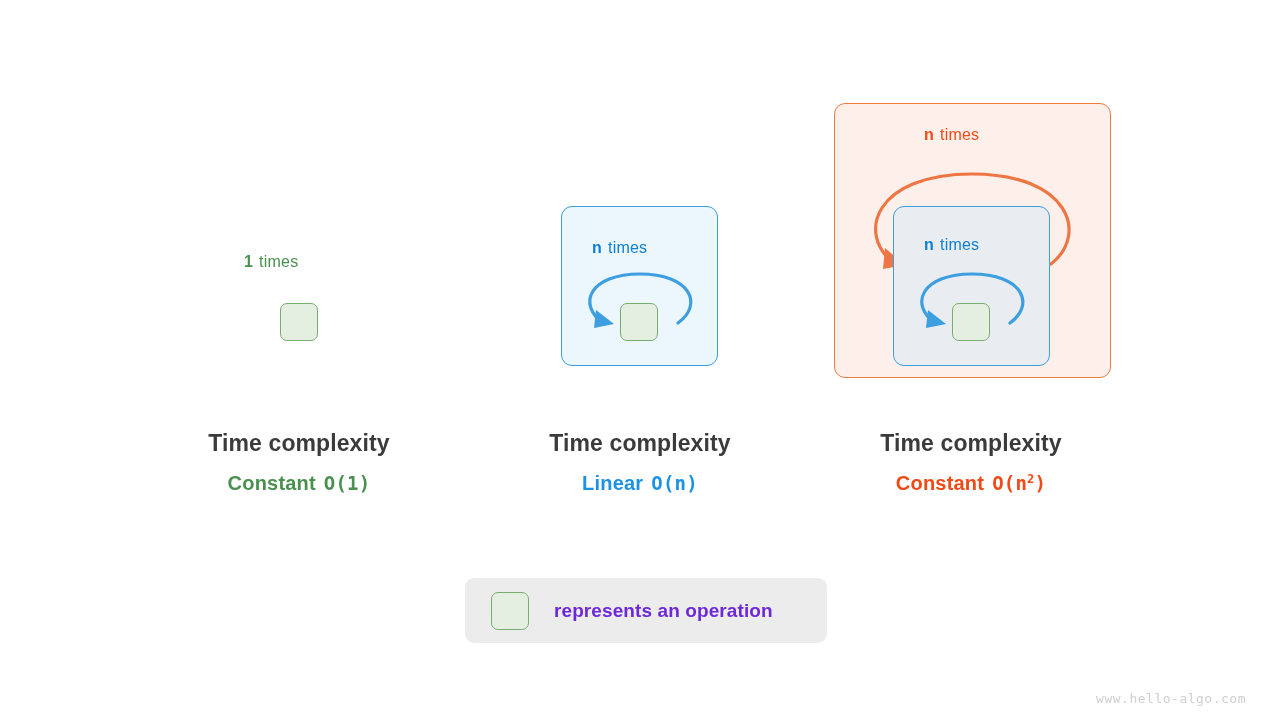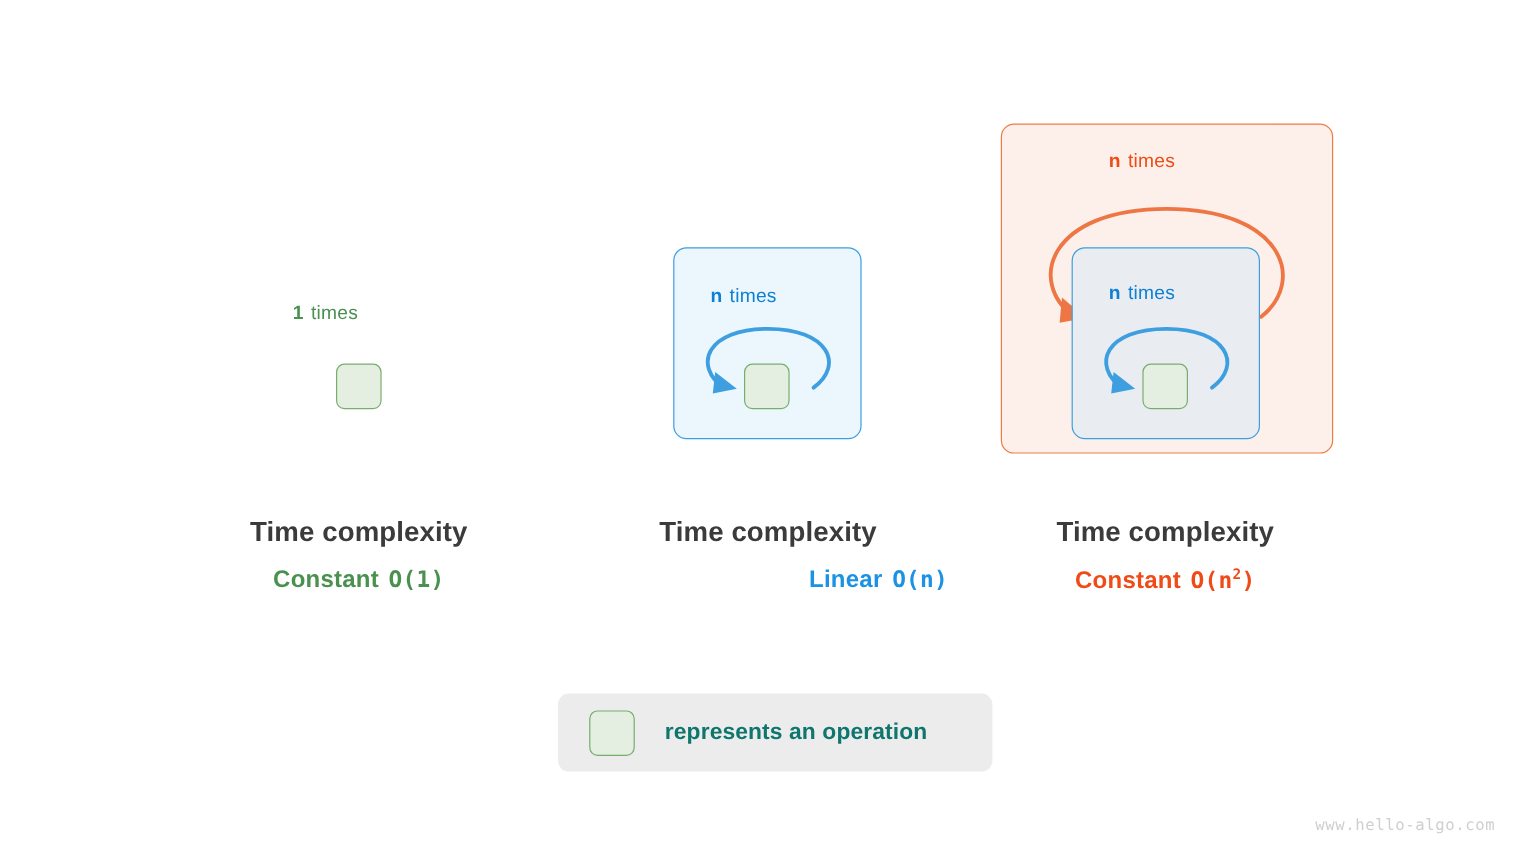--- a/index.html
+++ b/index.html
@@ -171,21 +171,21 @@
     font-size: 19px;
   }
   .caption .value .bigo sup {
     font-size: 12px;
     vertical-align: super;
   }
 
   #cap-constant { left: 149px; top: 430px; }
   #cap-constant .value { color: #4a9150; }
   #cap-linear   { left: 490px; top: 430px; }
-  #cap-linear .value { color: #1c92e4; text-align: right; }
+  #cap-linear .value { color: #1c92e4; }
   #cap-quad     { left: 821px; top: 430px; }
   #cap-quad .value { color: #f04a16; }
 
   
   #legend {
     position: absolute;
     left: 465px;
     top: 578px;
     width: 362px;
     height: 65px;
@@ -201,29 +201,29 @@
     background: #e5efe1;
     border: 1.6px solid #77ae70;
     box-sizing: border-box;
     margin-left: 26px;
     flex: none;
   }
   #legend .legend-text {
     margin-left: 25px;
     font-size: 19px;
     font-weight: bold;
-    color: #0f766e;
+    color: #6d28d9;
     letter-spacing: 0.1px;
   }
 
   
   #watermark {
     position: absolute;
     right: 34px;
-    bottom: 24px;
+    bottom: 14px;
     font-family: "DejaVu Sans Mono", monospace;
     font-size: 13px;
     color: #cfcfcf;
     letter-spacing: 0.5px;
   }
 </style>
 </head>
 <body>
 
 <div class="stage">

